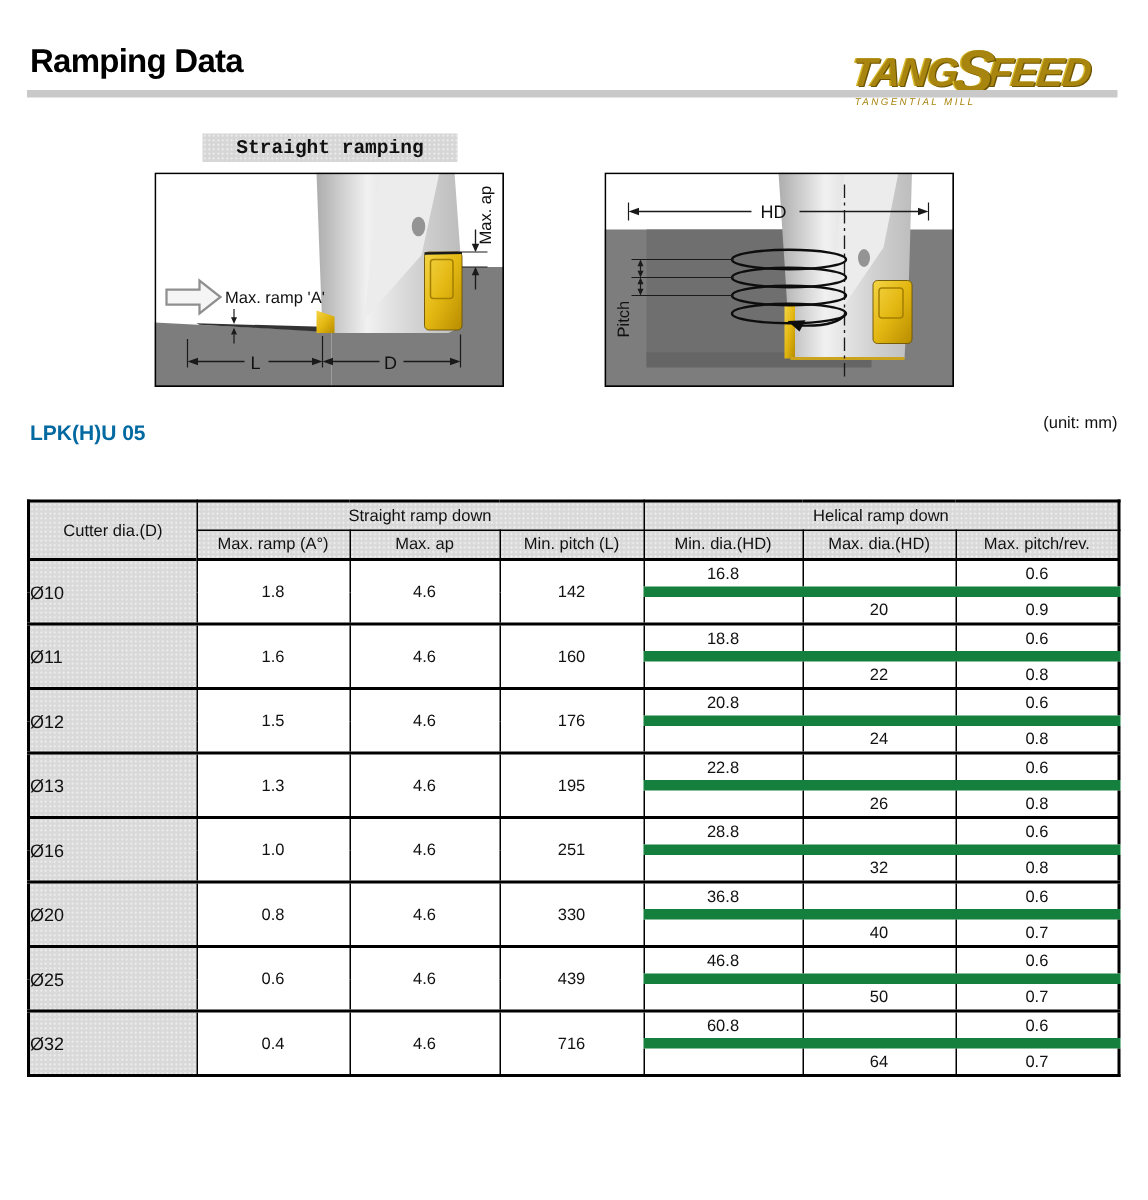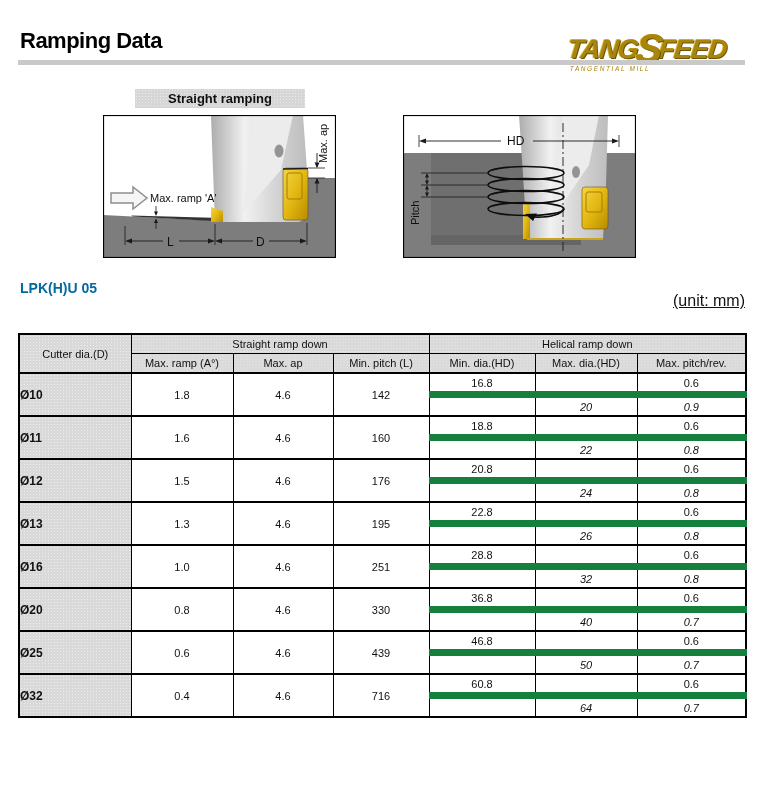--- a/index.html
+++ b/index.html
@@ -17,48 +17,48 @@
              display:inline-flex;align-items:baseline;transform:skewX(-6deg);}
   .logo-seg1,.logo-seg3{font-size:27px;letter-spacing:-1px;}
   .logo-seg2{font-size:40px;letter-spacing:-2px;margin:0 -2px;position:relative;top:4px;}
   .logo-tagline{font-size:6.5px;letter-spacing:1.6px;color:#a8850e;font-style:italic;
                 text-align:left;margin-top:2px;padding-left:2px;}
 
   
   .caption-bar{position:absolute;height:19px;width:170px;background:#d6d6d6;
                font-size:13px;font-weight:bold;text-align:center;line-height:19px;color:#101010;}
   .dither{background-image:radial-gradient(rgba(255,255,255,.5) .7px, transparent .8px);
-          background-size:3px 3px;background-color:#d6d6d6;}
+          background-size:3px 3px;background-color:#d6d6d6;font-family:Liberation Mono, monospace;}
   #cap-straight{left:135px;top:89px;}
   #cap-helical{left:435px;top:89px;}
 
   .diagram{position:absolute;top:115px;width:233px;height:143px;}
   #diag-straight{left:103px;}
   #diag-helical{left:403px;}
 
   
   .series-label{position:absolute;left:20px;top:280px;font-size:14px;font-weight:bold;color:#0369a1;}
-  .unit-label{position:absolute;right:20px;top:292px;font-size:16px;color:#111;text-decoration:underline;}
+  .unit-label{position:absolute;right:20px;top:276px;font-size:11px;color:#111;}
 
   table.ramp{position:absolute;left:18px;top:300px;width:727px;border-collapse:collapse;
              font-size:11px;color:#111;table-layout:fixed;}
   table.ramp th, table.ramp td{border:1px solid #000;padding:0;}
   table.ramp{border:2px solid #000;margin-top:33px;}
   table.ramp thead th{background-color:#d9d9d9;font-weight:normal;height:18px;
       background-image:radial-gradient(rgba(255,255,255,.5) .7px, transparent .8px);
       background-size:3px 3px;}
   table.ramp thead tr.subhead th{border-bottom:2px solid #000;}
   td.c{text-align:center;height:17px;}
-  td.dia{background-color:#d9d9d9;font-weight:bold;font-size:12px;text-align:left;
+  td.dia{background-color:#d9d9d9;font-weight:normal;font-size:12px;text-align:left;
       padding-left:18px;
       background-image:radial-gradient(rgba(255,255,255,.5) .7px, transparent .8px);
       background-size:3px 3px;}
   tr.group-a td{border-top:2px solid #000;}
   tr.group-a td.subline{border-bottom:7px solid #15803d;}
-  tr.group-b td{border-top:none;font-style:italic;}
+  tr.group-b td{border-top:none;}
   col.c0{width:112px;} col.c1{width:102px;} col.c2{width:100px;} col.c3{width:96px;}
   col.c4{width:106px;} col.c5{width:102px;} col.c6{width:109px;}
 </style>
 </head>
 <body>
 
 <div id="page">
 
   <div class="page-title">Ramping Data</div>
   <div class="logo">

